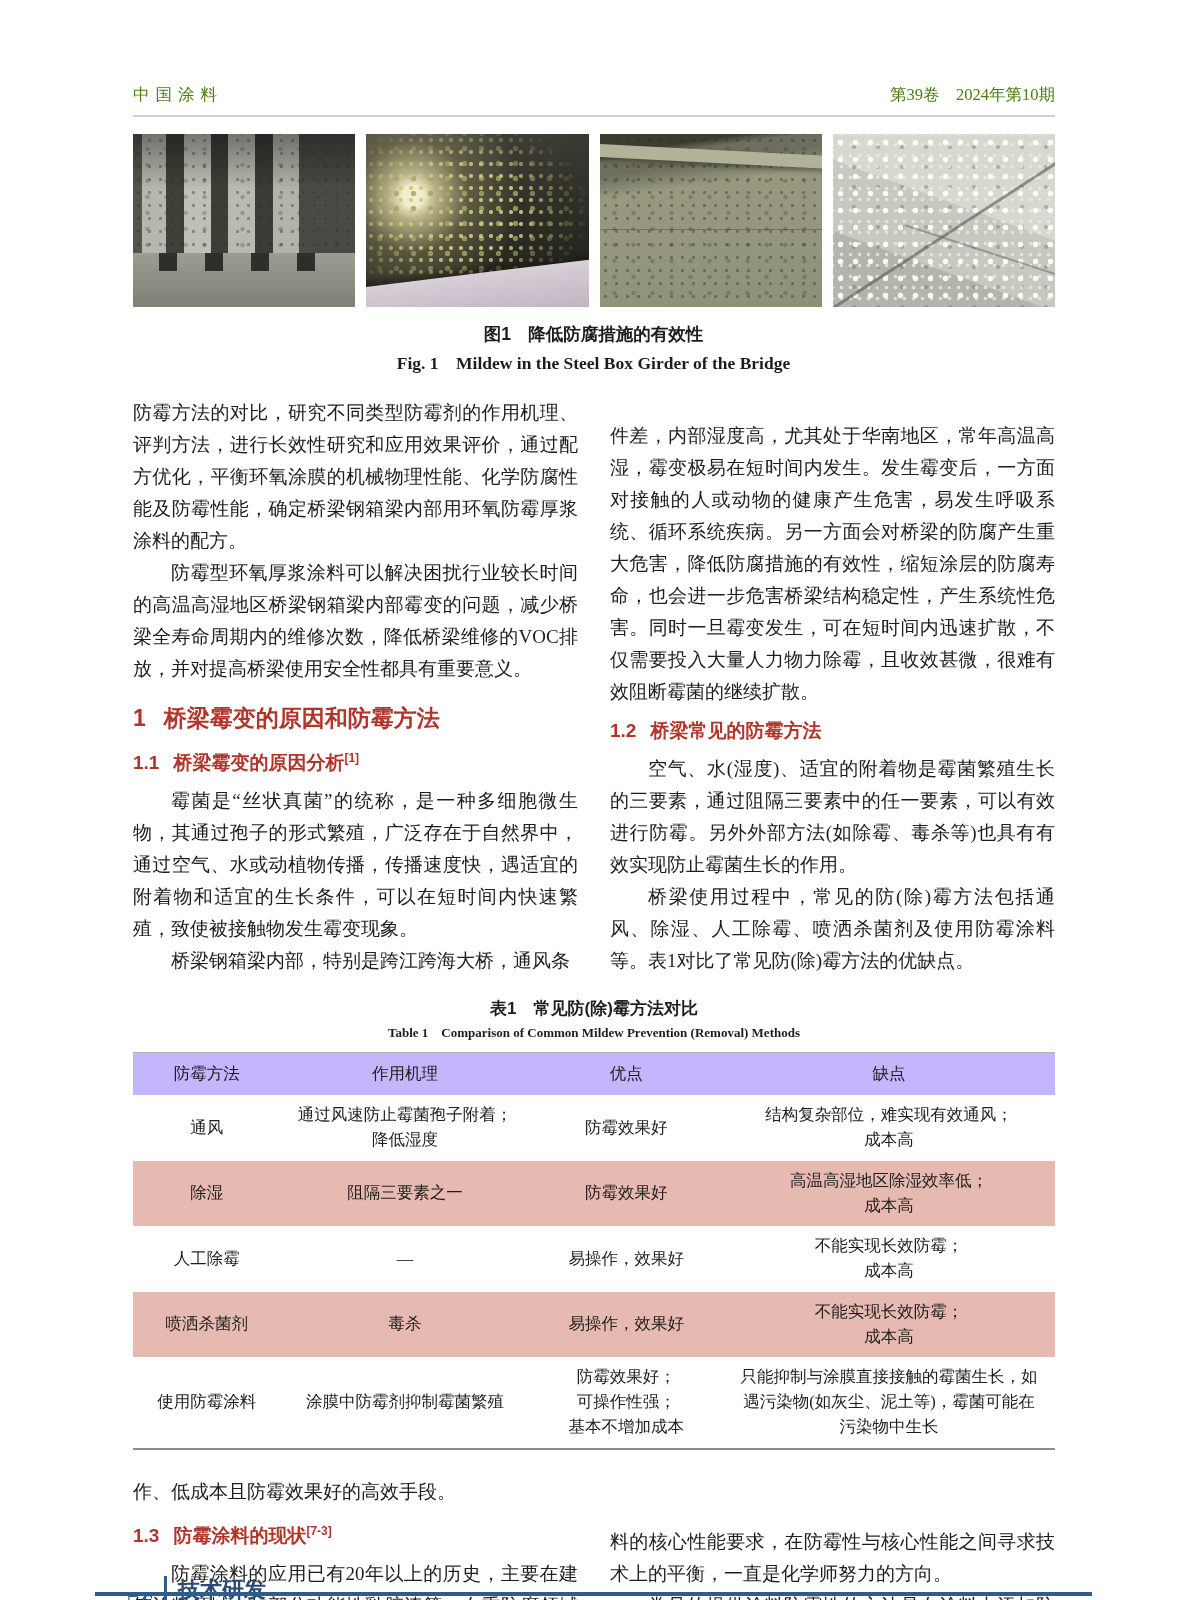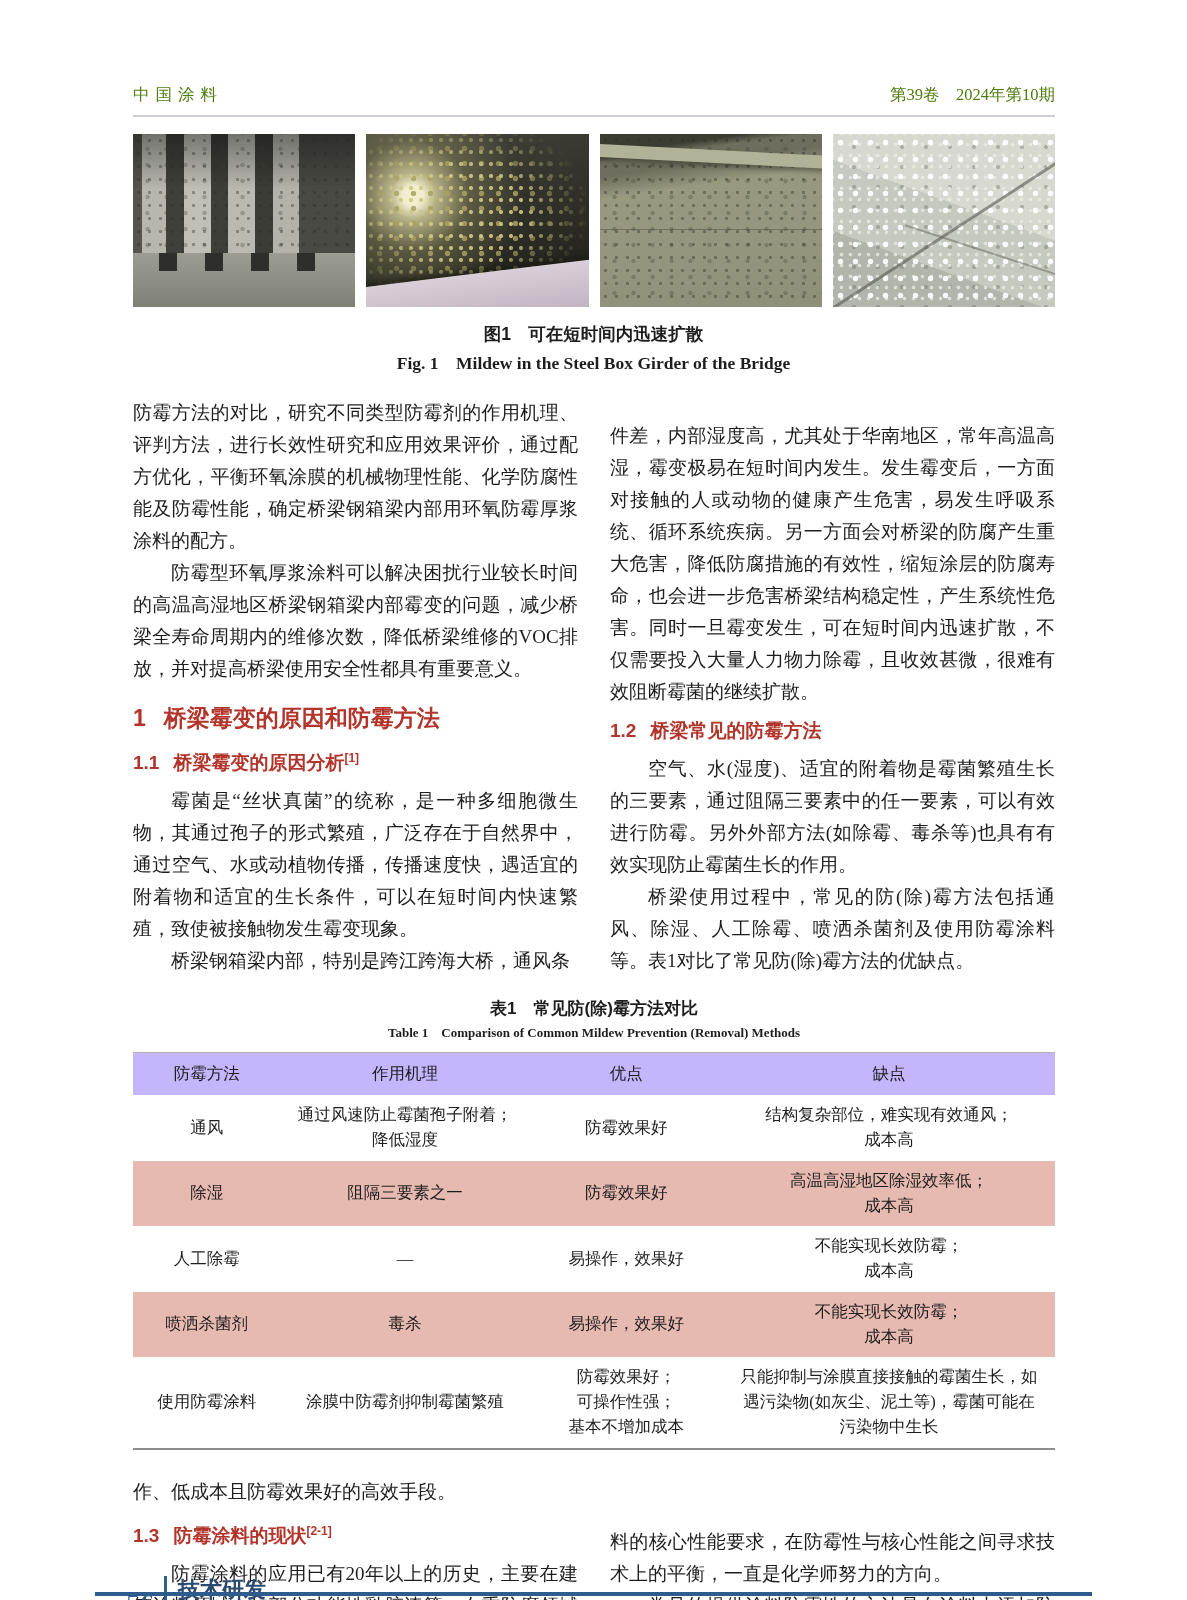--- a/index.html
+++ b/index.html
@@ -171,21 +171,21 @@
     </div>
     <div class="photo photo-3">
       <div class="p3-beam"></div>
     </div>
     <div class="photo photo-4">
       <div class="p4-edge"></div>
       <div class="p4-edge2"></div>
     </div>
   </div>
 
-  <div class="fig-cap-cn">图1　可在短时间内迅速扩散</div>
+  <div class="fig-cap-cn">图1　降低防腐措施的有效性</div>
   <div class="fig-cap-en">Fig. 1　Mildew in the Steel Box Girder of the Bridge</div>
 
   <div class="cols">
     <div class="col">
       <p>防霉方法的对比，研究不同类型防霉剂的作用机理、评判方法，进行长效性研究和应用效果评价，通过配方优化，平衡环氧涂膜的机械物理性能、化学防腐性能及防霉性能，确定桥梁钢箱梁内部用环氧防霉厚浆涂料的配方。</p>
       <p class="indent">防霉型环氧厚浆涂料可以解决困扰行业较长时间的高温高湿地区桥梁钢箱梁内部霉变的问题，减少桥梁全寿命周期内的维修次数，降低桥梁维修的VOC排放，并对提高桥梁使用安全性都具有重要意义。</p>
       <div class="h-sec1">
         <span class="sec-num">1</span><span>桥梁霉变的原因和防霉方法</span>
       </div>
       <div class="h-sec2">
@@ -263,21 +263,21 @@
 污染物中生长</td>
         </tr>
       </tbody>
     </table>
   </div>
 
   <div class="cols" style="margin-top:26px;">
     <div class="col">
       <p>作、低成本且防霉效果好的高效手段。</p>
       <div class="h-sec2">
-        <span class="sec-num">1.3</span><span>防霉涂料的现状</span><sup>[2-1]</sup>
+        <span class="sec-num">1.3</span><span>防霉涂料的现状</span><sup>[7-3]</sup>
       </div>
       <p class="indent">防霉涂料的应用已有20年以上的历史，主要在建筑涂料领域，如部分功能性乳胶漆等。在重防腐领域中，具有防霉性的重防腐涂料的研究仍是空白，耐腐蚀性、耐化学性、机械物理性能、耐候性等是重防腐涂</p>
     </div>
     <div class="col">
       <p>料的核心性能要求，在防霉性与核心性能之间寻求技术上的平衡，一直是化学师努力的方向。</p>
       <p class="indent">常见的提供涂料防霉性的方法是在涂料中添加防霉杀菌剂，常见的防霉杀菌剂包括异噻唑啉酮类、苯并咪唑类、碘炔丙基类、吡啶硫酮类等，其作用机理各不相同，常常包括以下一种或几种机理共同作用。</p>
     </div>
   </div>
 
   <div class="footer">

